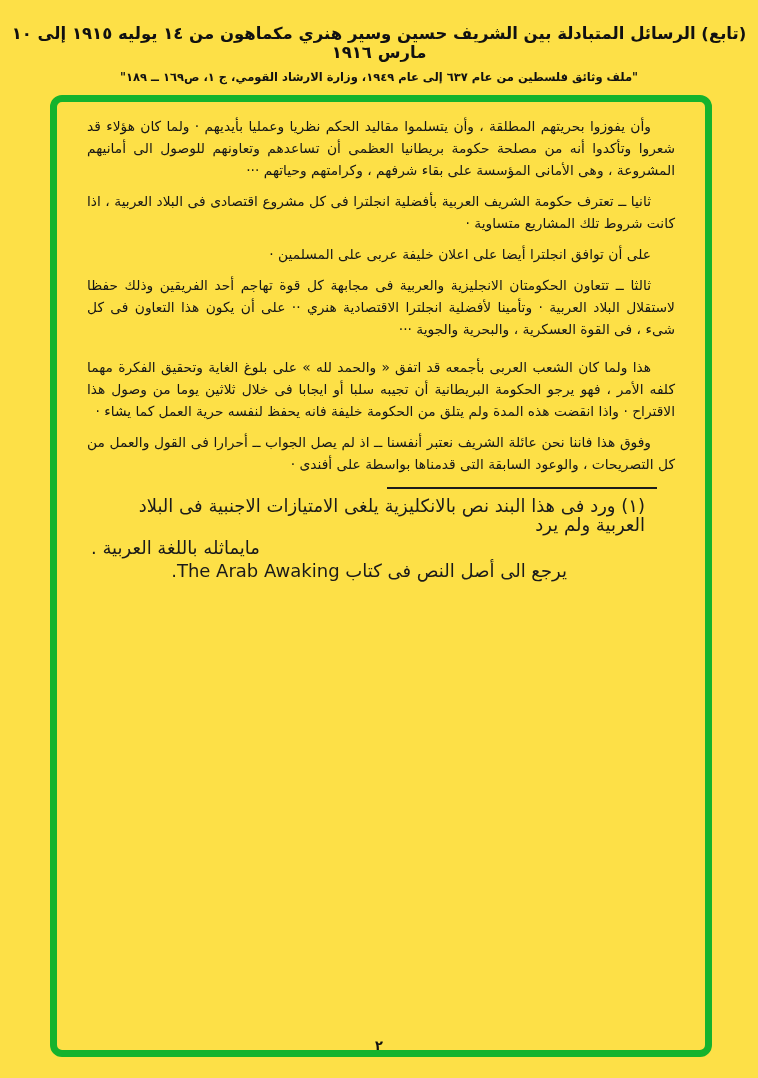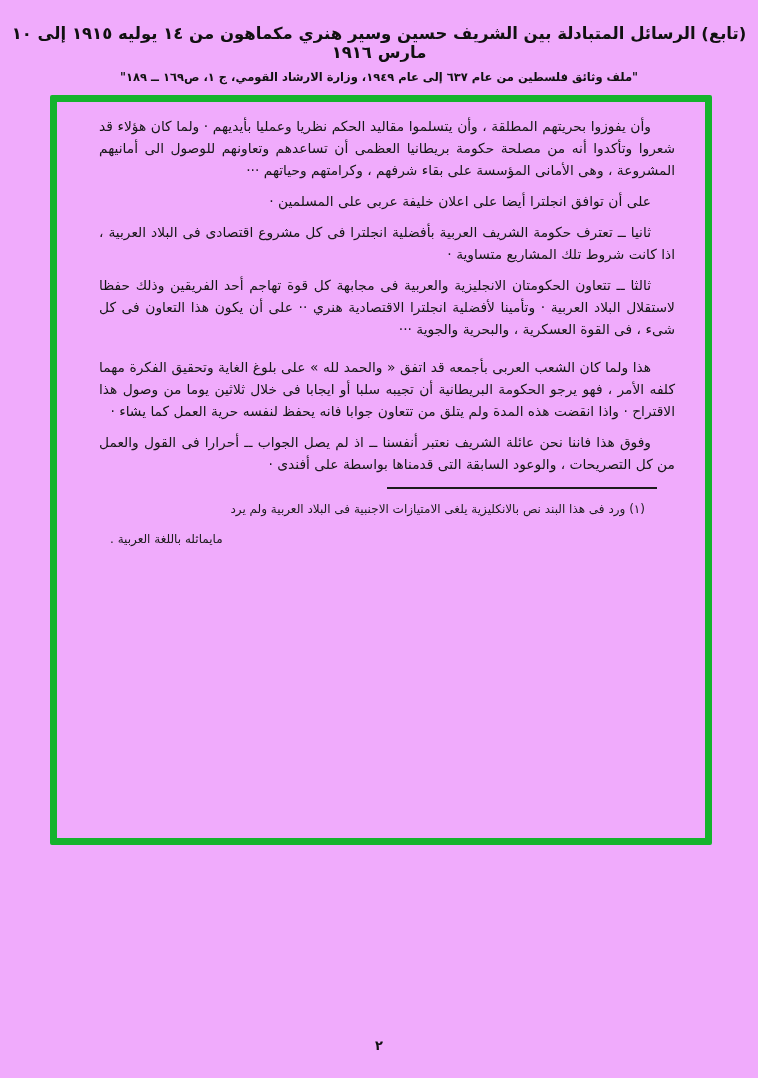--- a/index.html
+++ b/index.html
@@ -5,21 +5,21 @@
   html, body {
     margin: 0;
     padding: 0;
     background: #fbfbf2;
     font-family: "DejaVu Sans", sans-serif;
   }
   .page {
     position: relative;
     width: 758px;
     height: 1078px;
-    background: #f0abfc;
+    background: #fde047;
     overflow: hidden;
     color: #151515;
   }
   .header {
     position: absolute;
     top: 24px;
     left: 0;
     right: 0;
     text-align: center;
     direction: rtl;
@@ -34,25 +34,25 @@
     font-size: 11.5px;
     font-weight: bold;
     margin-top: 8px;
     color: #111;
   }
   .green-box {
     position: absolute;
     left: 50px;
     top: 95px;
     width: 662px;
-    height: 750px;
+    height: 962px;
     box-sizing: border-box;
     border: 7px solid #15b32d;
-    border-radius: 2px;
-    padding: 13px 30px 0 42px;
+    border-radius: 12px;
+    padding: 13px 30px 0 30px;
   }
   .para {
     direction: rtl;
     text-align: justify;
     font-size: 13.8px;
     line-height: 22px;
     margin: 0 0 9px 0;
     text-indent: 24px;
     color: #161616;
   }
@@ -64,23 +64,23 @@
   .fn-divider {
     height: 2px;
     background: #1c1c1c;
     width: 270px;
     margin-left: auto;
     margin-right: 18px;
     margin-bottom: 7px;
   }
   .fn-line {
     direction: rtl;
-    font-size: 12px;
+    font-size: 18px;
     line-height: 19px;
-    margin: 11px;
+    margin: 4px;
     color: #1a1a1a;
   }
   .fn-1 { text-align: right; margin-right: 30px; margin-left: 20px; }
   .fn-2 { text-align: left; margin-right: 62px; }
   .fn-3 { text-align: right; margin-right: 108px; margin-top: 3px; }
   .page-number {
     position: absolute;
     left: 0;
     right: 0;
     top: 1038px;
@@ -96,29 +96,30 @@
 <div class="page">
 
   <div class="header">
     <div class="header-line1">(تابع) الرسائل المتبادلة بين الشريف حسين وسير هنري مكماهون من ١٤ يوليه ١٩١٥ إلى ١٠ مارس ١٩١٦</div>
     <div class="header-line2">"ملف وثائق فلسطين من عام ٦٣٧ إلى عام ١٩٤٩، وزارة الارشاد القومي، ج ١، ص١٦٩ ــ ١٨٩"</div>
   </div>
 
   <div class="green-box" style="border-color: rgb(21, 179, 45);">
 
     <p class="para">وأن يفوزوا بحريتهم المطلقة ، وأن يتسلموا مقاليد الحكم نظريا وعمليا بأيديهم · ولما كان هؤلاء قد شعروا وتأكدوا أنه من مصلحة حكومة بريطانيا العظمى أن تساعدهم وتعاونهم للوصول الى أمانيهم المشروعة ، وهى الأمانى المؤسسة على بقاء شرفهم ، وكرامتهم وحياتهم ···</p>
+    <p class="para">ثانيا ــ تعترف حكومة الشريف العربية بأفضلية انجلترا فى كل مشروع اقتصادى فى البلاد العربية ، اذا كانت شروط تلك المشاريع متساوية ·</p>
     <p class="para">على أن توافق انجلترا أيضا على اعلان خليفة عربى على المسلمين ·</p>
-    <p class="para">ثانيا ــ تعترف حكومة الشريف العربية بأفضلية انجلترا فى كل مشروع اقتصادى فى البلاد العربية ، اذا كانت شروط تلك المشاريع متساوية ·</p>
     <p class="para">ثالثا ــ تتعاون الحكومتان الانجليزية والعربية فى مجابهة كل قوة تهاجم أحد الفريقين وذلك حفظا لاستقلال البلاد العربية · وتأمينا لأفضلية انجلترا الاقتصادية هنري ·· على أن يكون هذا التعاون فى كل شىء ، فى القوة العسكرية ، والبحرية والجوية ···</p>
-    <p class="para gap-top">هذا ولما كان الشعب العربى بأجمعه قد اتفق « والحمد لله » على بلوغ الغاية وتحقيق الفكرة مهما كلفه الأمر ، فهو يرجو الحكومة البريطانية أن تجيبه سلبا أو ايجابا فى خلال ثلاثين يوما من وصول هذا الاقتراح · واذا انقضت هذه المدة ولم يتلق من تتعاون جوابا فانه يحفظ لنفسه حرية العمل كما يشاء ·</p>
+    <p class="para gap-top">هذا ولما كان الشعب العربى بأجمعه قد اتفق « والحمد لله » على بلوغ الغاية وتحقيق الفكرة مهما كلفه الأمر ، فهو يرجو الحكومة البريطانية أن تجيبه سلبا أو ايجابا فى خلال ثلاثين يوما من وصول هذا الاقتراح · واذا انقضت هذه المدة ولم يتلق من الحكومة خليفة فانه يحفظ لنفسه حرية العمل كما يشاء ·</p>
     <p class="para">وفوق هذا فاننا نحن عائلة الشريف نعتبر أنفسنا ــ اذ لم يصل الجواب ــ أحرارا فى القول والعمل من كل التصريحات ، والوعود السابقة التى قدمناها بواسطة على أفندى ·</p>
 
     <div class="footnote">
       <div class="fn-divider"></div>
       <p class="fn-line fn-1">(١) ورد فى هذا البند نص بالانكليزية يلغى الامتيازات الاجنبية فى البلاد العربية ولم يرد</p>
       <p class="fn-line fn-2">مايماثله باللغة العربية .</p>
+      <p class="fn-line fn-3">يرجع الى أصل النص فى كتاب The Arab Awaking.</p>
     </div>
 
   </div>
 
   <div class="page-number">٢</div>
 
 </div>
 
 </body></html>

